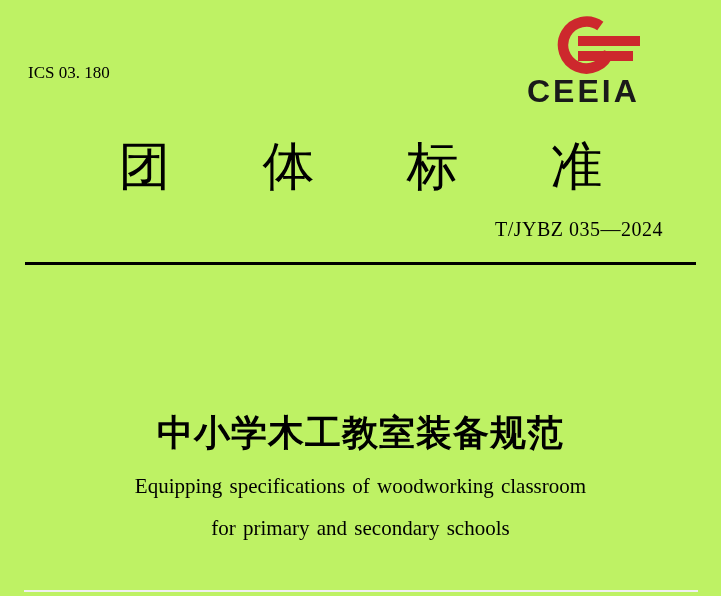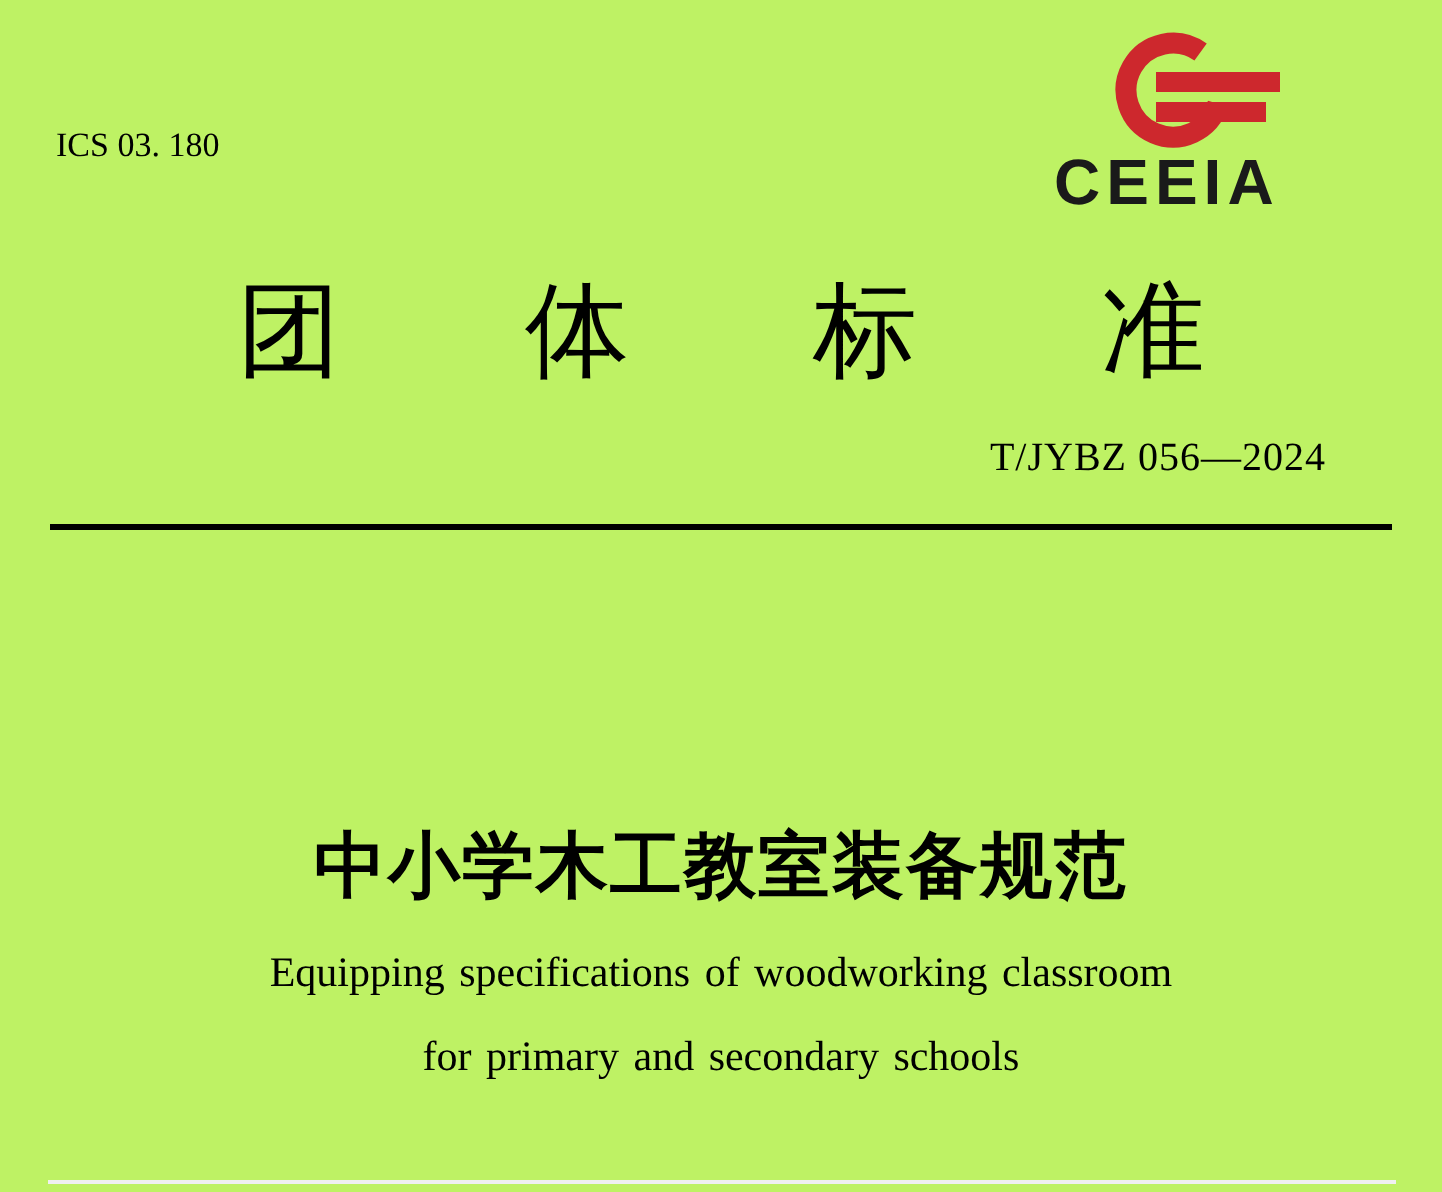--- a/index.html
+++ b/index.html
@@ -137,21 +137,21 @@
     <span class="logo-text">CEEIA</span>
   </div>
 
   <div class="standard-type">
     <span>团</span>
     <span>体</span>
     <span>标</span>
     <span>准</span>
   </div>
 
-  <div class="standard-code">T/JYBZ 056—2024</div>
+  <div class="standard-code">T/JYBZ 035—2024</div>
 
   <div class="rule"></div>
 
   <div class="title-zh">中小学木工教室装备规范</div>
   <div class="title-en line2">for primary and secondary schools</div>
   <div class="title-en line1">Equipping specifications of woodworking classroom</div>
 
   <div class="bottom-faint-line"></div>
 
 </div>

